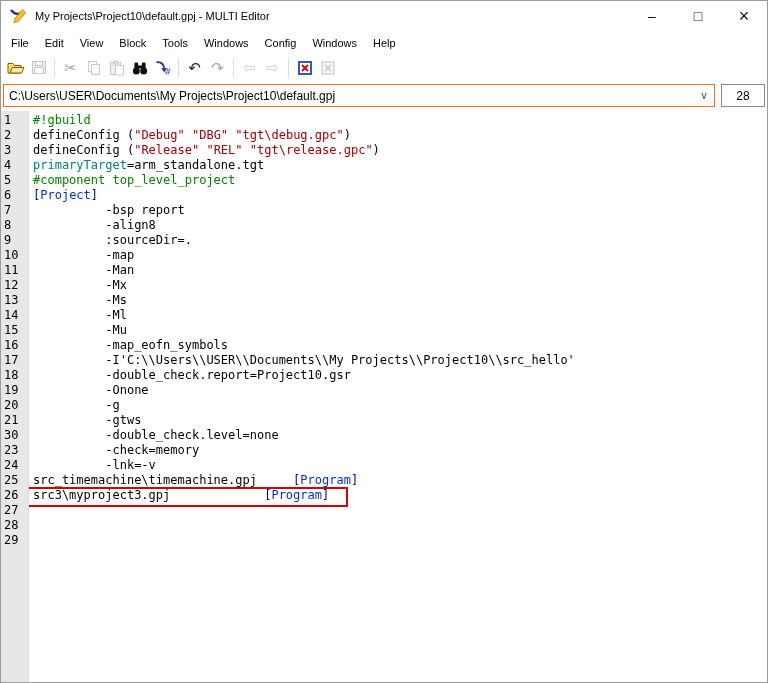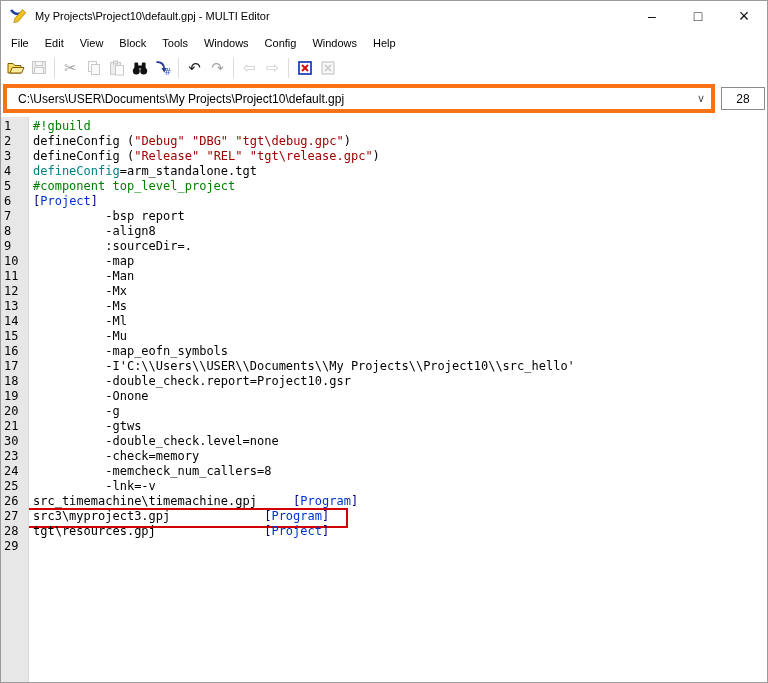--- a/index.html
+++ b/index.html
@@ -26,22 +26,22 @@
   
   .toolbar{display:flex;align-items:center;height:27px;padding-left:3px;background:#fff;}
   .tb-btn{width:23px;height:22px;display:flex;align-items:center;justify-content:center;}
   .tb-btn svg{display:block;}
   .tb-btn.disabled{opacity:.42;filter:grayscale(1);}
   .tb-sep{width:1px;height:20px;background:#dcdcdc;margin:0 4px;}
   .tb-glyph{font-size:15px;line-height:15px;color:#222;font-family:"DejaVu Sans",sans-serif;}
   .tb-glyph.gray{color:#8a8a8a;}
   
   .pathbar{display:flex;align-items:center;padding:3px 2px 4px 2px;background:#fff;}
-  .path-combo{flex:1;height:21px;border:4px solid #f97316;background:#fff;
-              display:flex;align-items:center;font-size:12px;color:#000;padding-left:11px;}
+  .path-combo{flex:1;height:21px;border:1px solid #f97316;background:#fff;
+              display:flex;align-items:center;font-size:12px;color:#000;padding-left:5px;}
   .combo-arrow{margin-left:auto;width:20px;text-align:center;color:#555;font-size:11px;}
   .line-box{width:42px;height:21px;border:1px solid #8a8a8a;background:#fff;margin-left:6px;
             display:flex;align-items:center;justify-content:center;font-size:12px;color:#000;}
   
   .editor{display:flex;height:577px;font-family:"DejaVu Sans Mono",monospace;font-size:12px;background:#fff;}
   .gutter{width:27px;background:#e7e7e7;border-right:1px solid #d9d9d9;padding-top:2px;flex:0 0 auto;}
   .gutter .ln{height:15px;line-height:15px;padding-left:3px;color:#000;}
   .code{flex:1;padding-top:2px;overflow:hidden;}
   .code-line{height:15px;line-height:15px;white-space:pre;padding-left:4px;position:relative;}
   .k{color:var(--c-k,#000000);}
@@ -212,39 +212,37 @@
       <div class="ln">25</div>
       <div class="ln">26</div>
       <div class="ln">27</div>
       <div class="ln">28</div>
       <div class="ln">29</div>
     </div>
   <div class="code">
       <div class="code-line"><span class="g">#!gbuild</span></div>
       <div class="code-line"><span class="k">defineConfig (</span><span class="r">"Debug"</span><span class="k"> </span><span class="r">"DBG"</span><span class="k"> </span><span class="r">"tgt\debug.gpc"</span><span class="k">)</span></div>
       <div class="code-line"><span class="k">defineConfig (</span><span class="r">"Release"</span><span class="k"> </span><span class="r">"REL"</span><span class="k"> </span><span class="r">"tgt\release.gpc"</span><span class="k">)</span></div>
-      <div class="code-line"><span class="t">defineConfig</span><span class="k">=arm_standalone.tgt</span></div>
+      <div class="code-line"><span class="t">primaryTarget</span><span class="k">=arm_standalone.tgt</span></div>
       <div class="code-line"><span class="g">#component top_level_project</span></div>
       <div class="code-line"><span class="n">[</span><span class="b">Project</span><span class="n">]</span></div>
       <div class="code-line"><span class="k">          -bsp report</span></div>
       <div class="code-line"><span class="k">          -align8</span></div>
       <div class="code-line"><span class="k">          :sourceDir=.</span></div>
       <div class="code-line"><span class="k">          -map</span></div>
       <div class="code-line"><span class="k">          -Man</span></div>
       <div class="code-line"><span class="k">          -Mx</span></div>
       <div class="code-line"><span class="k">          -Ms</span></div>
       <div class="code-line"><span class="k">          -Ml</span></div>
       <div class="code-line"><span class="k">          -Mu</span></div>
       <div class="code-line"><span class="k">          -map_eofn_symbols</span></div>
       <div class="code-line"><span class="k">          -I'C:\\Users\\USER\\Documents\\My Projects\\Project10\\src_hello'</span></div>
       <div class="code-line"><span class="k">          -double_check.report=Project10.gsr</span></div>
       <div class="code-line"><span class="k">          -Onone</span></div>
       <div class="code-line"><span class="k">          -g</span></div>
       <div class="code-line"><span class="k">          -gtws</span></div>
       <div class="code-line"><span class="k">          -double_check.level=none</span></div>
       <div class="code-line"><span class="k">          -check=memory</span></div>
-      <div class="code-line"><span class="k">          -memcheck_num_callers=8</span></div>
       <div class="code-line"><span class="k">          -lnk=-v</span></div>
       <div class="code-line"><span class="k">src_timemachine\timemachine.gpj     </span><span class="n">[</span><span class="b">Program</span><span class="n">]</span></div>
       <div class="code-line"><span class="k">src3\myproject3.gpj             </span><span class="n">[</span><span class="b">Program</span><span class="n">]</span><div class="hlbox"></div></div>
-      <div class="code-line"><span class="k">tgt\resources.gpj               </span><span class="n">[</span><span class="b">Project</span><span class="n">]</span></div>
     </div>
 </div>
 
 </body></html>

